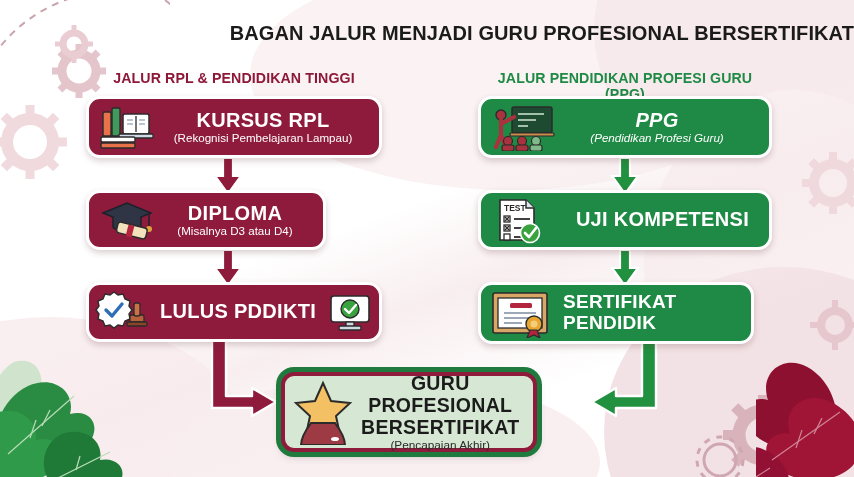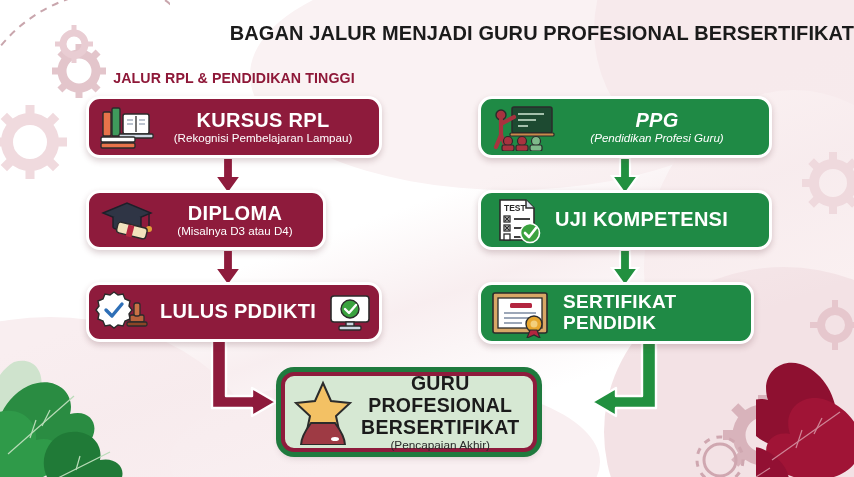--- a/index.html
+++ b/index.html
@@ -193,20 +193,21 @@
           <path d="M40,92 L46,74"></path>
           <path d="M58,78 L66,62"></path>
         <path d="M-36,144 L14,112"></path>
       </g>
     </svg>
   </div>
 
   <div class="title">BAGAN JALUR MENJADI GURU PROFESIONAL BERSERTIFIKAT</div>
 
   <div class="colhead left">JALUR RPL &amp; PENDIDIKAN TINGGI</div>
+  <div class="colhead right">JALUR PENDIDIKAN PROFESI GURU (PPG)</div>
 
   <svg class="conn" style="left:210px;top:158px;" width="36" height="38">
     <path d="M13,0 L23,0 L23,18 L31,18 L18,36 L5,18 L13,18 Z" fill="#8e1b3c" stroke="#ffffff" stroke-width="2.2"></path>
   </svg>
 
   <svg class="conn" style="left:210px;top:250px;" width="36" height="38">
     <path d="M13,0 L23,0 L23,18 L31,18 L18,36 L5,18 L13,18 Z" fill="#8e1b3c" stroke="#ffffff" stroke-width="2.2"></path>
   </svg>
 
   <svg class="conn" style="left:190px;top:340px;" width="110" height="86">
@@ -324,21 +325,21 @@
         </g>
         <g stroke="#2b2b2b" stroke-width="1.8">
           <path d="M24,23 H40"></path>
             <path d="M24,32 H40"></path>
             <path d="M24,41 H40"></path>
         </g>
         <circle cx="40" cy="37" r="9.5" fill="#3aa23f" stroke="#ffffff" stroke-width="1.6"></circle>
         <path d="M35,37 L39,41 L46,32" fill="none" stroke="#ffffff" stroke-width="2.6" stroke-linecap="round" stroke-linejoin="round"></path>
       </svg>
     </div>
-    <div class="txt" style="text-align:left;">
+    <div class="txt" style="text-align:right;">
       <div class="ttl">UJI KOMPETENSI</div>
     </div>
   </div>
 
   <div class="card green" style="left:478px;top:282px;width:276px;height:62px;">
     <div class="ico" style="width:82px;">
       <svg width="68" height="50" viewBox="0 0 68 50">
         <rect x="5" y="5" width="54" height="40" rx="2" fill="#d8a766" stroke="#2b2b2b" stroke-width="1.6"></rect>
         <rect x="10" y="10" width="44" height="30" fill="#ffffff" stroke="#2b2b2b" stroke-width="1.3"></rect>
         <rect x="22" y="15" width="22" height="5" rx="1.5" fill="#b3253f"></rect>

